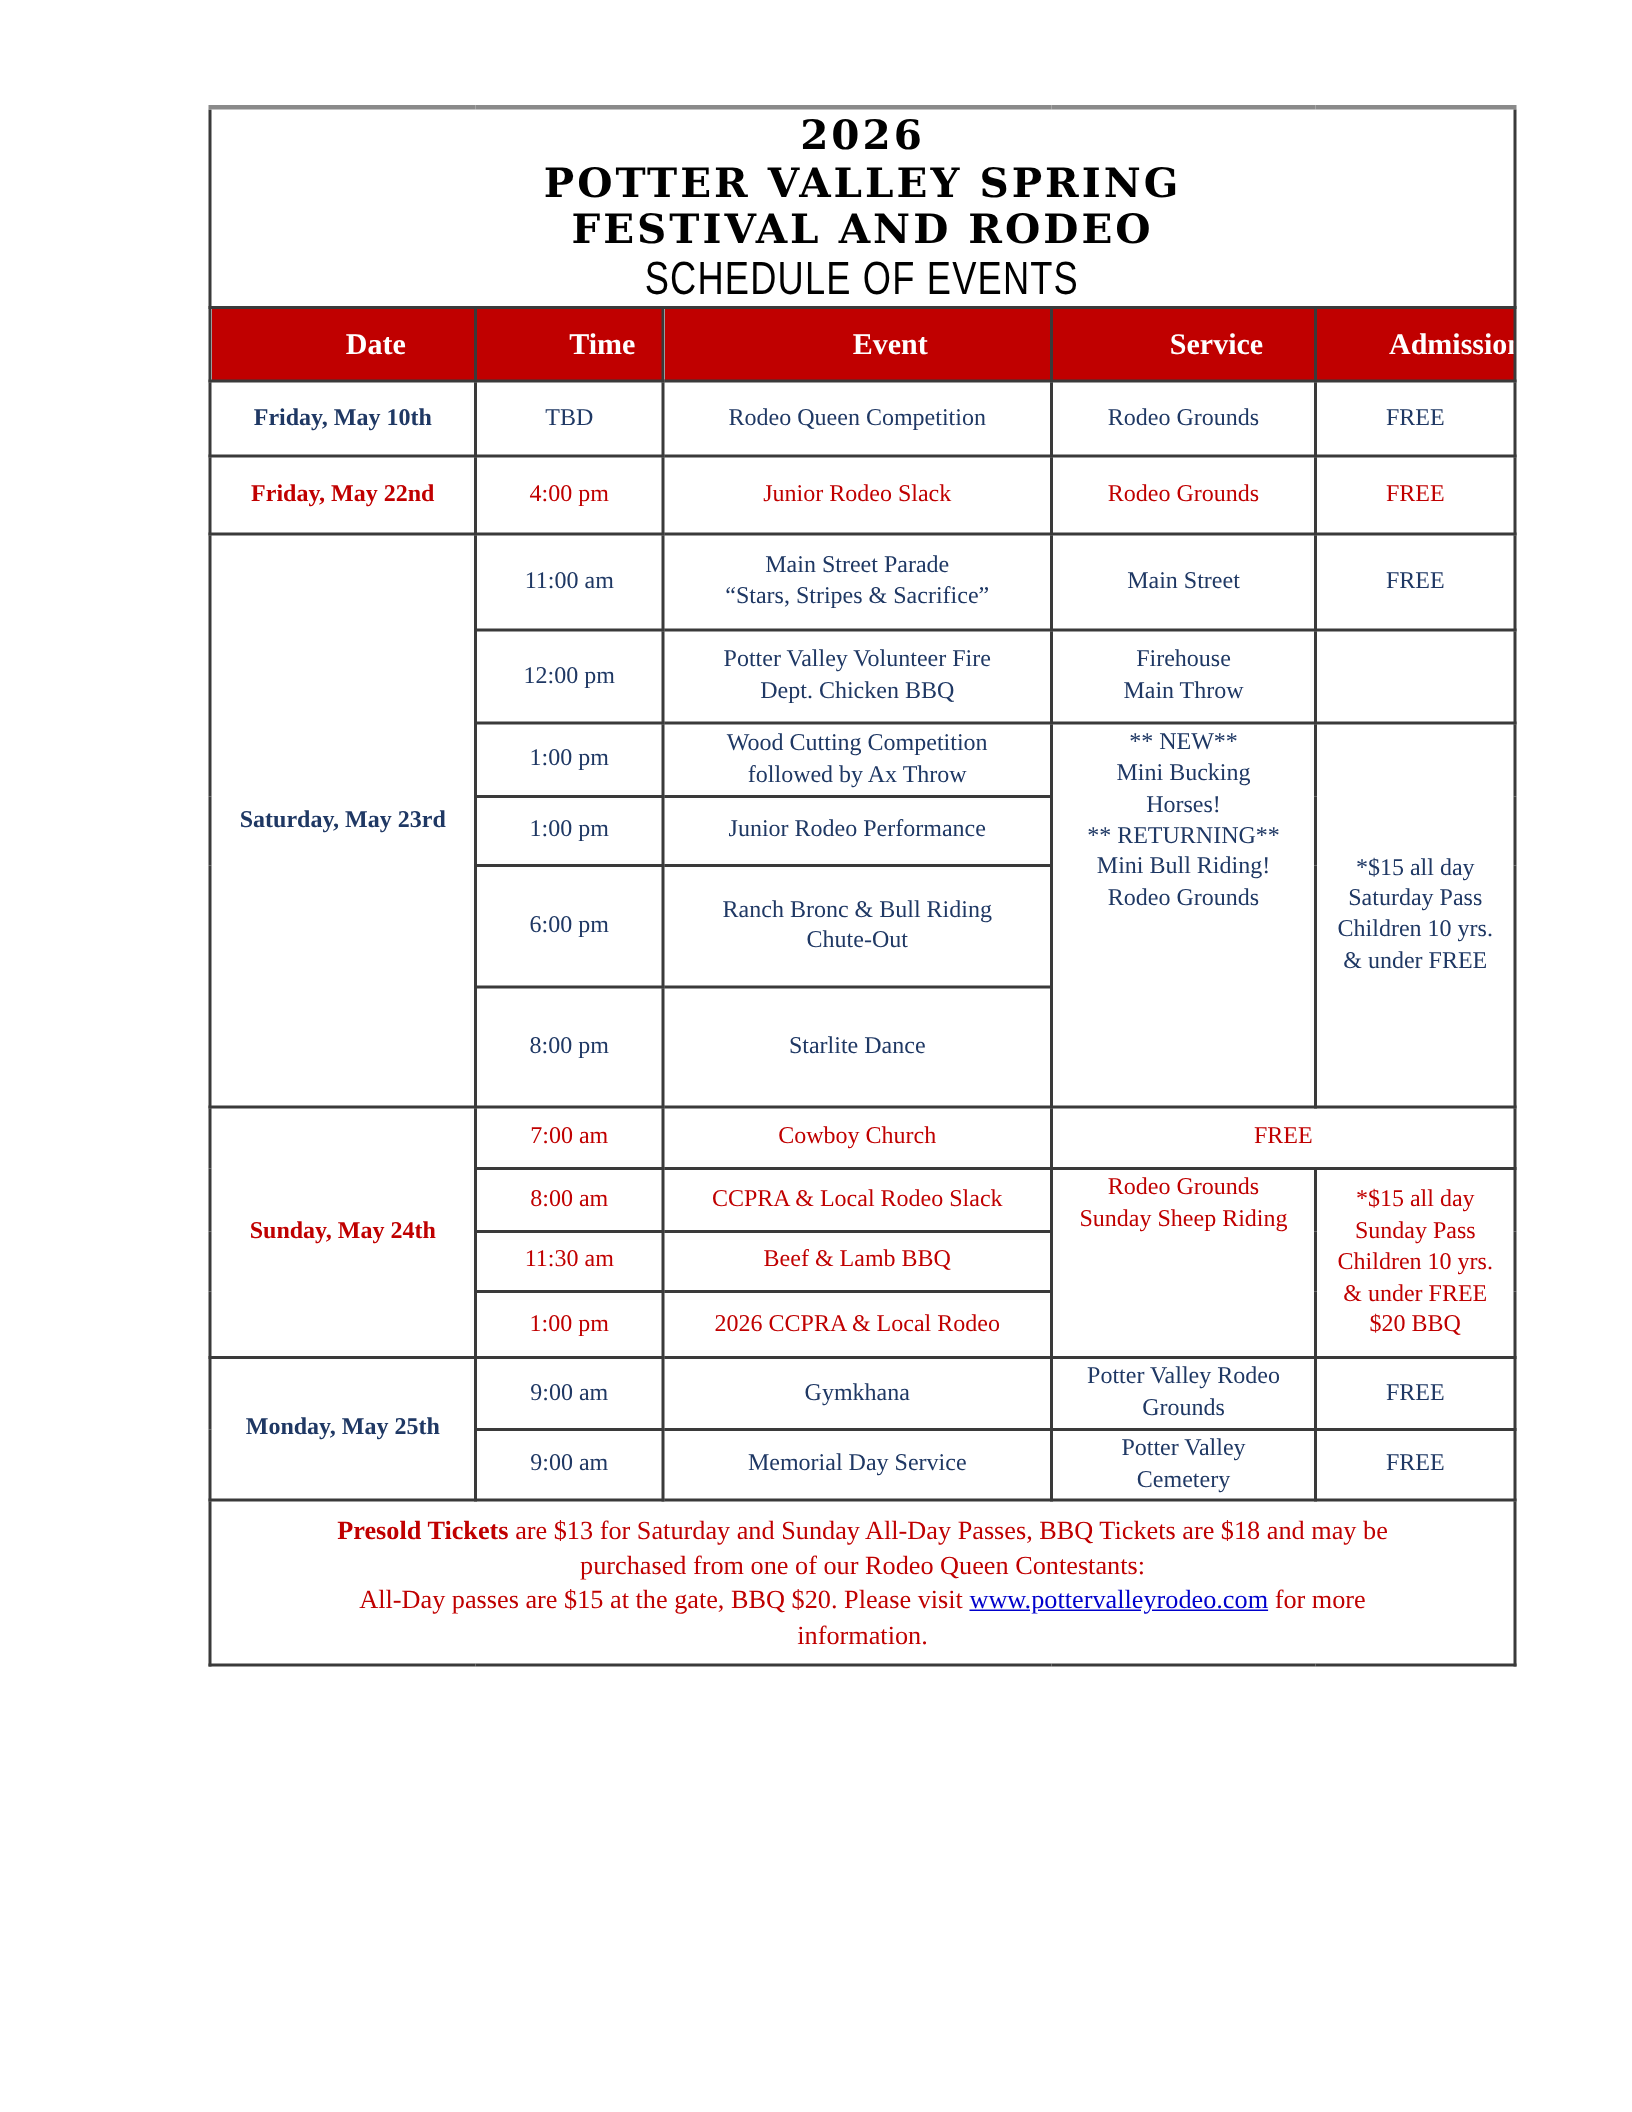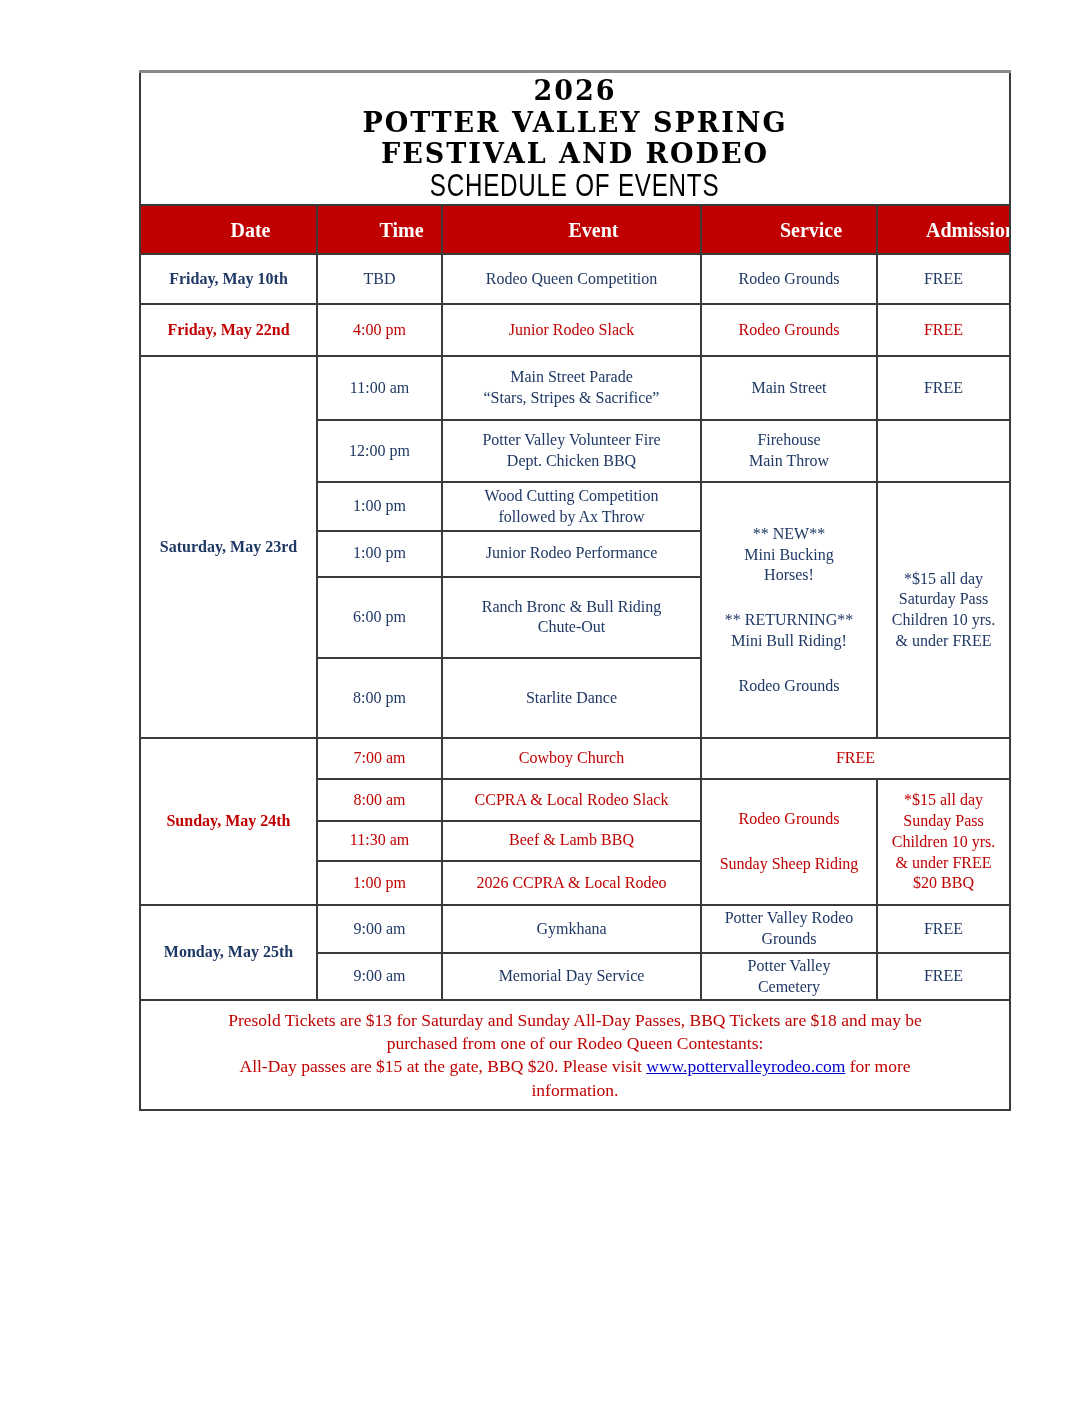--- a/index.html
+++ b/index.html
@@ -74,41 +74,40 @@
   .navy { color: #1F3864; }
   .red  { color: #C00000; }
   .date-cell {
     font-weight: bold;
     font-size: 16.5px;
   }
   .ml { white-space: pre-line; }
   .stack {
     display: flex;
     flex-direction: column;
-    justify-content: center;
+    justify-content: flex-start;
     align-items: center;
     white-space: pre-line;
-    gap: 24px;
   }
   .stack-sat { height: 250px; }
   .stack-sun { height: 120px; }
   .footer-cell {
     height: 104px;
     text-align: left;
     vertical-align: middle;
     padding: 8px 12px;
   }
   .footer-text {
     margin: 0;
     font-size: 17.5px;
     line-height: 1.32;
     white-space: pre-line;
     color: #C00000;
   }
-  .footer-text strong { font-weight: normal; }
+  .footer-text strong { font-weight: bold; }
   .site-link {
     color: #0000CC;
     text-decoration: underline;
     cursor: pointer;
   }
 </style>
 </head>
 <body>
 
 <div class="page">

